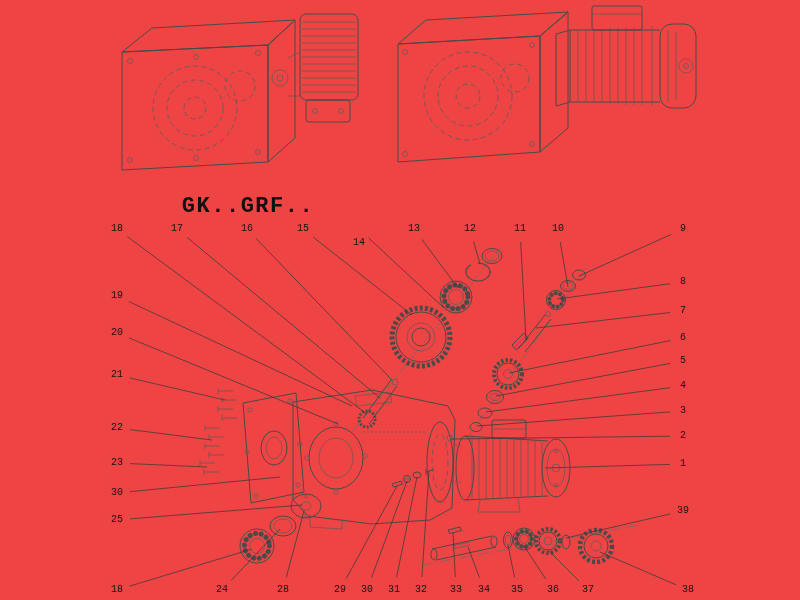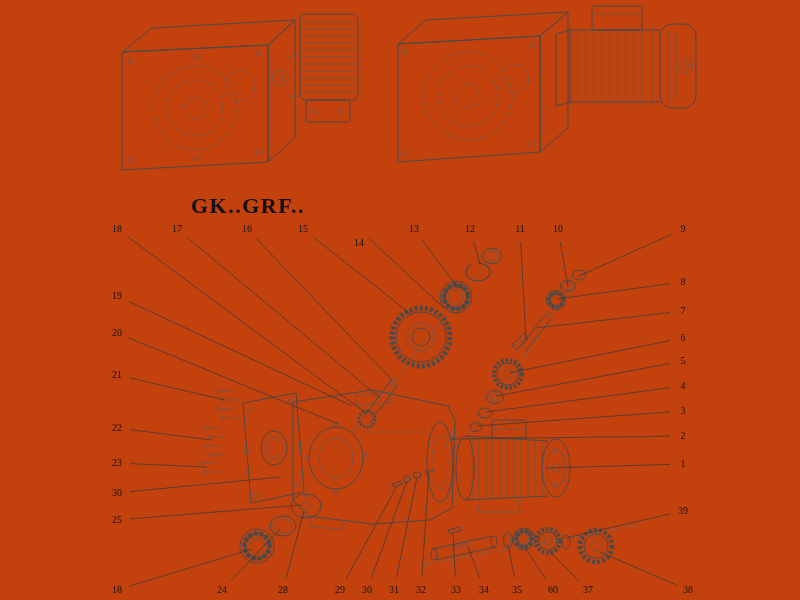--- a/index.html
+++ b/index.html
@@ -1,18 +1,18 @@
 <!DOCTYPE html>
 <html><head>
 <meta charset="utf-8">
 <style>
   html,body{margin:0;padding:0;background:#e9e9e9;}
   .stage{
-    position:relative;width:800px;height:600px;background:#c2410c;
-    font-family:Liberation Serif, serif;overflow:hidden;margin:0 auto;
+    position:relative;width:800px;height:600px;background:#ef4444;
+    font-family:Liberation Mono, monospace;overflow:hidden;margin:0 auto;
   }
   .model-title{
     position:absolute;transform:translate(-50%,-50%);
     font-size:22px;font-weight:bold;letter-spacing:1.5px;color:#111;
     white-space:nowrap;
   }
   .callout{
     position:absolute;transform:translate(-50%,-50%);
     font-size:10px;color:#141414;line-height:1;
   }
@@ -279,17 +279,17 @@
     <span class="callout" style="left: 117px; top: 590px; color: rgb(20, 20, 20);">18</span>
     <span class="callout" style="left: 222px; top: 590px; color: rgb(20, 20, 20);">24</span>
     <span class="callout" style="left: 283px; top: 590px; color: rgb(20, 20, 20);">28</span>
     <span class="callout" style="left: 340px; top: 590px; color: rgb(20, 20, 20);">29</span>
     <span class="callout" style="left: 367px; top: 590px; color: rgb(20, 20, 20);">30</span>
     <span class="callout" style="left: 394px; top: 590px; color: rgb(20, 20, 20);">31</span>
     <span class="callout" style="left: 421px; top: 590px; color: rgb(20, 20, 20);">32</span>
     <span class="callout" style="left: 456px; top: 590px; color: rgb(20, 20, 20);">33</span>
     <span class="callout" style="left: 484px; top: 590px; color: rgb(20, 20, 20);">34</span>
     <span class="callout" style="left: 517px; top: 590px; color: rgb(20, 20, 20);">35</span>
-    <span class="callout" style="left: 553px; top: 590px; color: rgb(20, 20, 20);">60</span>
+    <span class="callout" style="left: 553px; top: 590px; color: rgb(20, 20, 20);">36</span>
     <span class="callout" style="left: 588px; top: 590px; color: rgb(20, 20, 20);">37</span>
     <span class="callout" style="left: 688px; top: 590px; color: rgb(20, 20, 20);">38</span>
     <span class="callout" style="left: 683px; top: 511px; color: rgb(20, 20, 20);">39</span>
   </div>
 
 </body></html>

